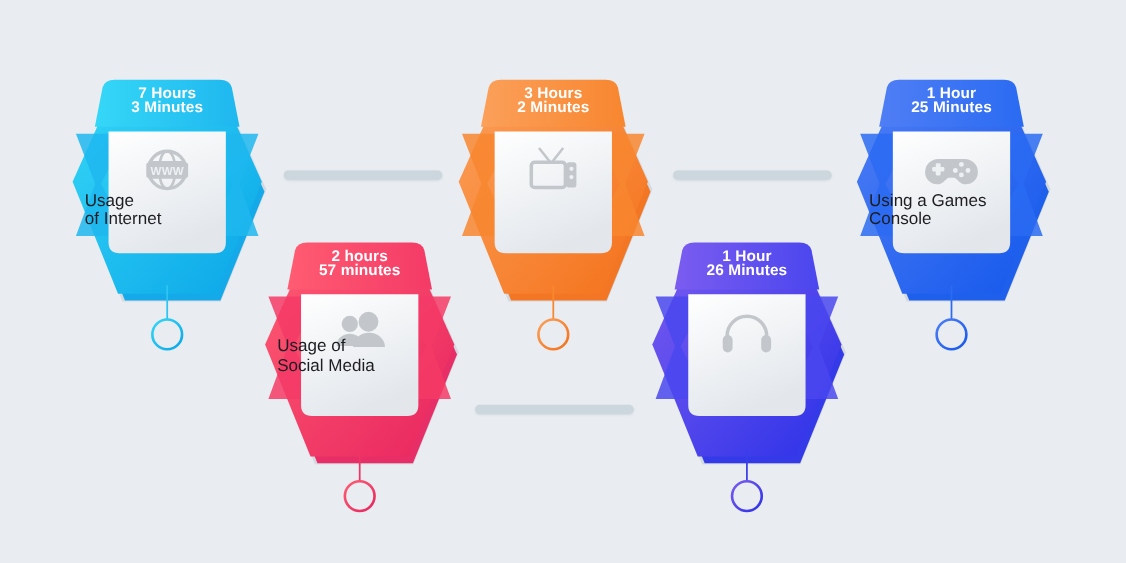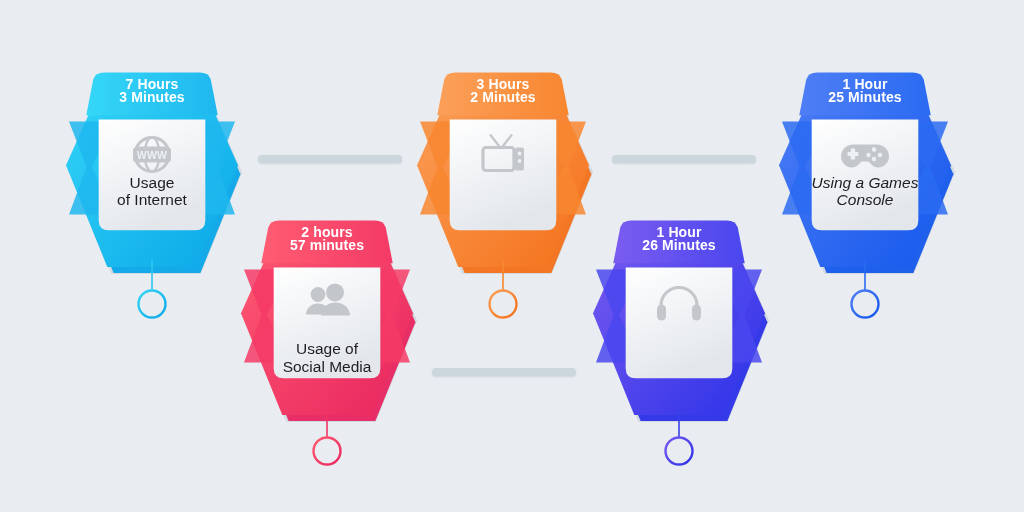--- a/index.html
+++ b/index.html
@@ -8,21 +8,21 @@
     background:#e9edf1;
     font-family:"Liberation Sans","DejaVu Sans",sans-serif;
     overflow:hidden;
     position:relative;
   }
   #stage{position:absolute;inset:0;width:1024px;height:512px;}
   .hexwrap{position:absolute;padding-left:42px;}
   .hexwrap svg{display:block;overflow:visible;}
   .lbl{
     position:absolute;
-    text-align:center;
+    text-align:left;
     color:#1d1d22;
     font-size:15.5px;
     line-height:17.5px;
     font-weight:400;
     white-space:pre-line;
     pointer-events:none;
   }
   .tm{
     position:absolute;
     text-align:center;
@@ -134,21 +134,21 @@
           <path d="M 306 314.48 a 12 11 0 0 1 24 0 z" fill="#c3c7cb"></path>
           <circle cx="335" cy="292.48" r="9" fill="#c3c7cb"></circle>
           <path d="M 321 315.48 a 14.5 13 0 0 1 29 0 z" fill="#c3c7cb"></path>
         </g>
         <line x1="327" y1="407.24" x2="327" y2="437" stroke="#ef3566" stroke-width="1.6"></line>
         <circle cx="327" cy="451" r="13.5" fill="none" stroke="url(#g1r)" stroke-width="2.4"></circle>
       </svg>
     </div>
     <div class="tm" style="left: 257px; top: 226px; width: 140px;">2 hours
 57 minutes</div>
-    <div class="lbl" style="left: 252px; top: 340px; width: 150px;">Usage of
+    <div class="lbl" style="left: 252px; top: 306px; width: 150px;">Usage of
 Social Media</div>
     <div class="hexwrap" style="left: 0px; top: 0px; width: 1024px; height: 512px; pointer-events: none;">
       <svg width="1024" height="512" viewBox="0 0 1024 512" style="position: absolute; left: 0px; top: 0px;">
         <defs>
           <linearGradient id="g2m" x1="0" y1="0" x2="1" y2="1">
             <stop offset="0%" stop-color="#fba05a"></stop>
             <stop offset="100%" stop-color="#f4711a"></stop>
           </linearGradient>
           <linearGradient id="g2h" x1="0" y1="0" x2="1" y2="0">
             <stop offset="0%" stop-color="#fba05a"></stop>
@@ -284,15 +284,15 @@
           <circle cx="880" cy="154.98" r="2.2" fill="#eef1f4"></circle>
           <circle cx="874" cy="158.98" r="2.2" fill="#eef1f4"></circle>
           <circle cx="868.5" cy="154.98" r="2.2" fill="#eef1f4"></circle>
         </g>
         <line x1="865" y1="259.24" x2="865" y2="290" stroke="#2a6bf2" stroke-width="1.6"></line>
         <circle cx="865" cy="304" r="13.5" fill="none" stroke="url(#g4r)" stroke-width="2.4"></circle>
       </svg>
     </div>
     <div class="tm" style="left: 795px; top: 78px; width: 140px;">1 Hour
 25 Minutes</div>
-    <div class="lbl" style="left: 790px; top: 173.7px; width: 150px; font-style: italic;">Using a Games
+    <div class="lbl" style="left: 790px; top: 173.7px; width: 150px;">Using a Games
 Console</div>
   </div>
 
 </body></html>

